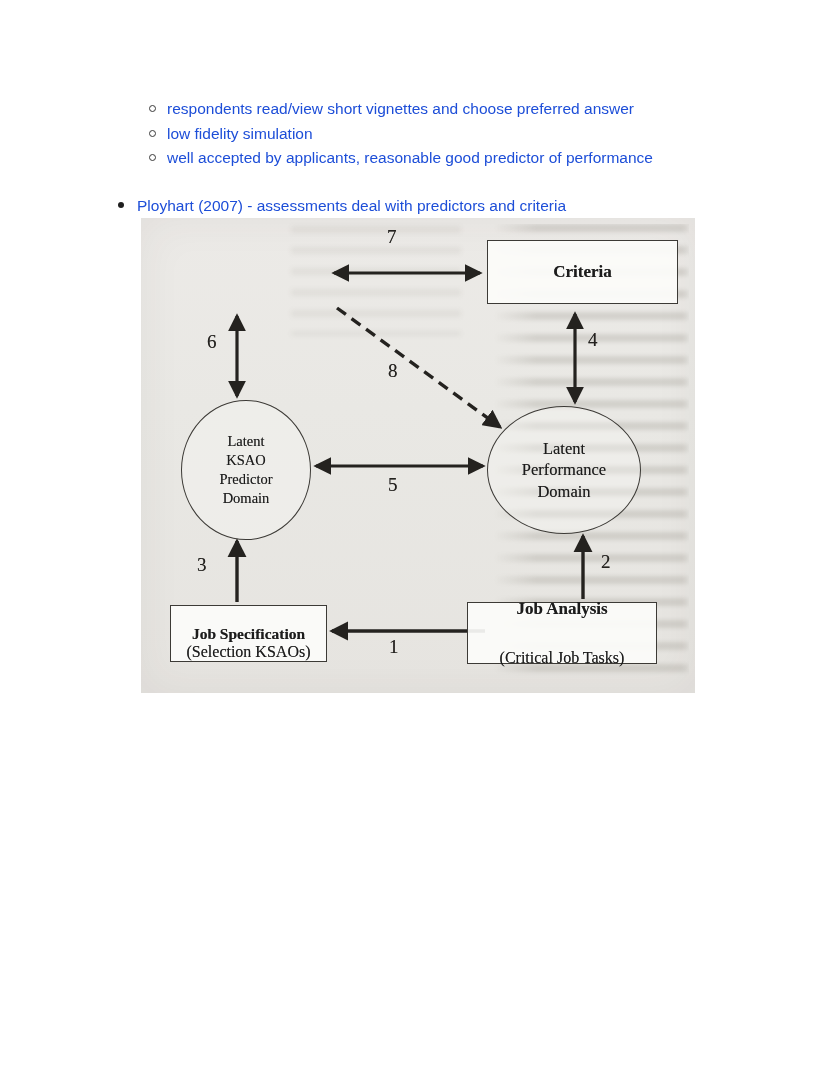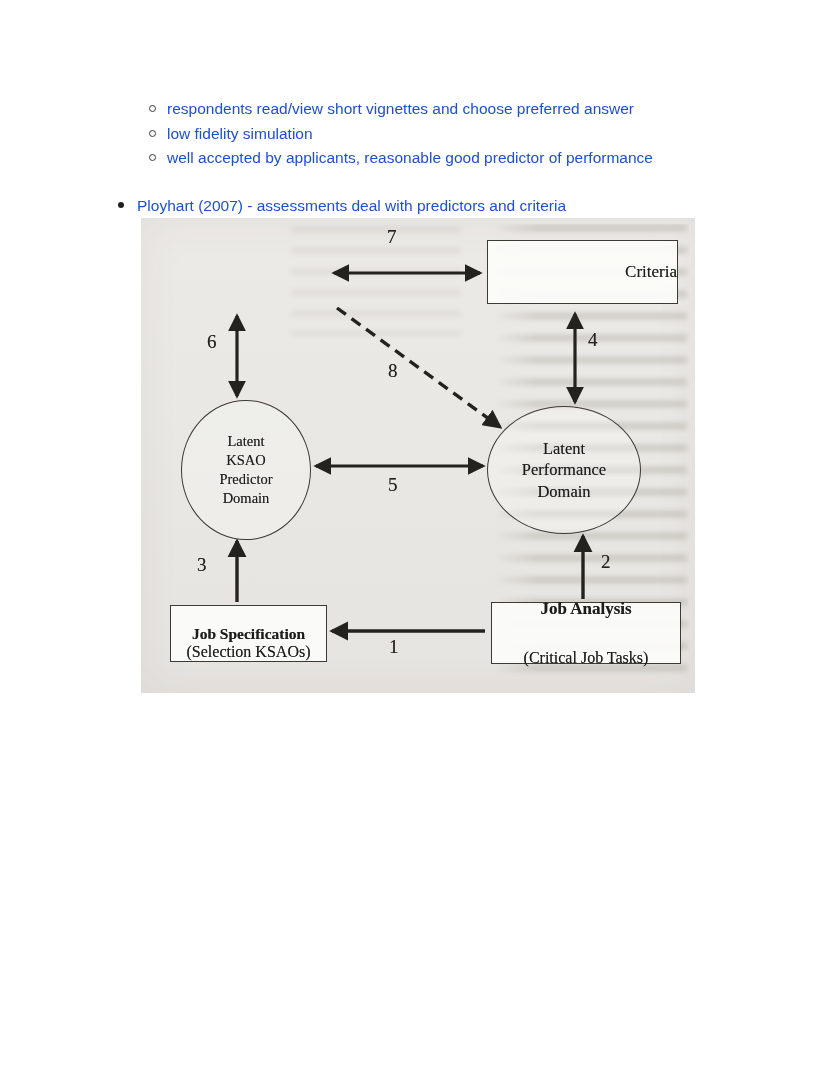--- a/index.html
+++ b/index.html
@@ -31,25 +31,25 @@
          background:repeating-linear-gradient(180deg,rgba(95,90,78,0.30) 0px,rgba(95,90,78,0.30) 7px,
                     rgba(0,0,0,0) 7px,rgba(0,0,0,0) 21px);
          filter:blur(2.4px);opacity:.25;}
 
   .arrow-layer{position:absolute;left:0;top:0;width:554px;height:475px;pointer-events:none;}
 
   .dbox{position:absolute;background:rgba(252,252,250,0.92);border:1.6px solid #3c3a36;
         display:flex;flex-direction:column;align-items:center;justify-content:center;
         text-align:center;text-shadow:0 0 .5px rgba(20,20,20,.55);}
   .box-predictors{left:27px;top:27px;width:159px;height:56px;font-size:17px;font-weight:bold;}
-  .box-criteria{left:346px;top:22px;width:189px;height:62px;font-size:17px;font-weight:normal;align-items:flex-end;}
+  .box-criteria{left:346px;top:22px;width:189px;height:62px;font-size:17px;font-weight:bold;}
   .box-jobspec{left:29px;top:387px;width:155px;height:55px;justify-content:flex-end;}
   .box-jobspec .box-title{font-size:15.5px;font-weight:bold;line-height:19px;}
   .box-jobspec .box-sub{font-size:16px;line-height:18px;}
-  .box-jobanalysis{left:350px;top:384px;width:188px;height:60px;gap:29px;}
+  .box-jobanalysis{left:326px;top:384px;width:188px;height:60px;gap:29px;}
   .box-jobanalysis .box-title{font-size:17px;font-weight:bold;line-height:21px;}
   .box-jobanalysis .box-sub{font-size:16px;line-height:20px;}
 
   .ellipse{position:absolute;border:1.6px solid #3c3a36;border-radius:50%;
            background:rgba(250,250,247,0.35);display:flex;flex-direction:column;
            align-items:center;justify-content:center;text-align:center;
            text-shadow:0 0 .5px rgba(20,20,20,.5);}
   .ellipse-ksao{left:40px;top:182px;width:128px;height:138px;font-size:14.5px;line-height:19px;}
   .ellipse-perf{left:346px;top:188px;width:152px;height:126px;font-size:16.5px;line-height:21.5px;}
 

